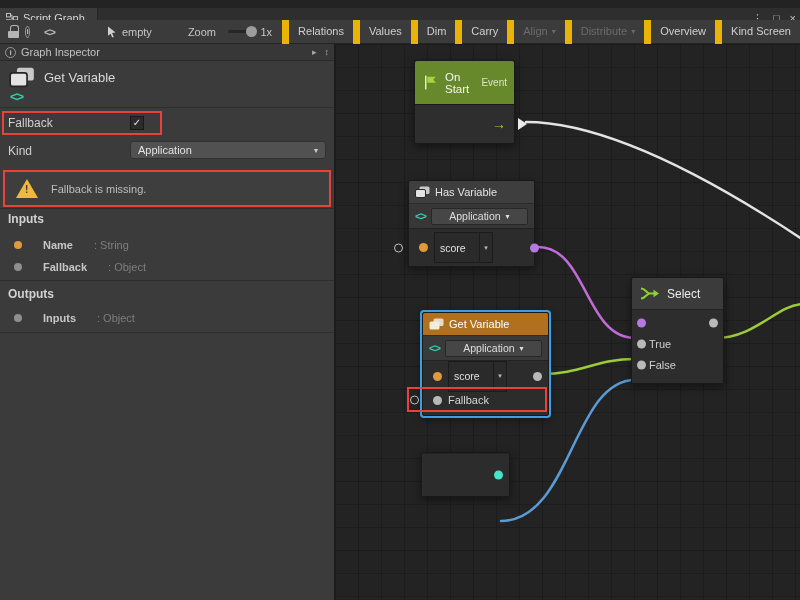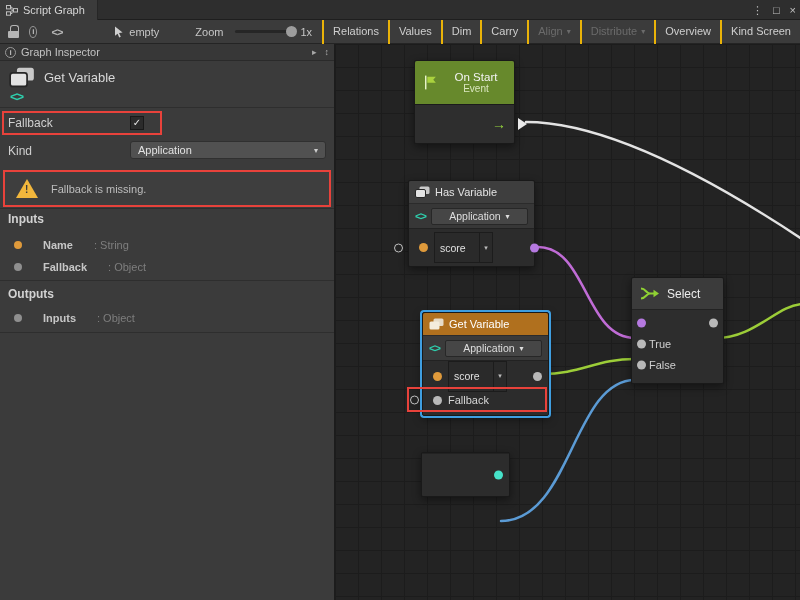--- a/index.html
+++ b/index.html
@@ -1,21 +1,21 @@
 <!DOCTYPE html>
 <html><head>
 <meta charset="utf-8">
 <style>
   * { box-sizing: border-box; margin: 0; padding: 0; }
   html,body { width:800px; height:600px; overflow:hidden; background:#232323;
     font-family:"Liberation Sans", sans-serif; font-size:11px; color:#c8c8c8;
     -webkit-font-smoothing:antialiased; position:relative; }
 
   
-  .titlebar { position:absolute; left:0; top:0; width:800px; height:20px;
+  .titlebar { position:absolute; left:0; top:8px; width:800px; height:20px;
     background:#2e2e2e; border-bottom:1px solid #1e1e1e; }
   .tab { position:absolute; left:0; top:0; height:20px; background:#3b3b3b;
     display:flex; align-items:center; gap:5px; padding:0 12px 0 6px;
     border-right:1px solid #262626; }
   .tab span { color:#d6d6d6; font-size:11px; }
   .win-controls { position:absolute; right:4px; top:0; height:20px;
     display:flex; align-items:center; gap:10px; color:#c2c2c2; }
   .win-controls span { cursor:default; font-size:11px; }
 
   
@@ -33,21 +33,21 @@
   .toolbar .ci { margin-right:14px; }
   .code-ic { color:#b9b9b9; font-weight:bold; letter-spacing:-1px; font-size:11px; }
   .toolbar .code-ic { margin-right:52px; }
   .pointer-wrap { margin-right:5px; display:flex; align-items:center; }
   .tb-label { color:#c6c6c6; margin-right:10px; }
   .zoom-track { position:relative; width:92px; height:3px; background:#262626;
     border-radius:2px; margin:0 6px 0 2px; }
   .zoom-knob { position:absolute; right:-3px; top:-4px; width:11px; height:11px;
     border-radius:50%; background:#9d9d9d; }
   .tb-group { margin-left:auto; display:flex; height:24px; }
-  .tb-btn { padding:0 9px; line-height:23px; border-left:2px solid #eab308;
+  .tb-btn { padding:0 9px; line-height:23px; border-left:7px solid #eab308;
     color:#cfcfcf; white-space:nowrap; display:flex; align-items:center; gap:4px; }
   .tb-btn.disabled { color:#6b6b6b; }
   .caret { font-size:8px; color:inherit; }
 
   
   .inspector { position:absolute; left:0; top:44px; width:335px; height:556px;
     background:#3b3b3b; border-right:1px solid #1c1c1c; }
   .insp-header { position:absolute; left:0; top:0; width:100%; height:17px;
     background:#373737; border-bottom:1px solid #2a2a2a; display:flex;
     align-items:center; gap:5px; padding:0 5px; color:#c2c2c2; }
@@ -113,21 +113,21 @@
       linear-gradient(90deg, #1c1c1c 1px, transparent 1px);
     background-size:23px 23px; overflow:hidden; }
   .wires { position:absolute; left:0; top:0; z-index:1; }
   .node { position:absolute; z-index:2; background:#2d2d2d; border:1px solid #191919;
     border-radius:2px; box-shadow:0 3px 9px rgba(0,0,0,.45); }
 
   
   .node-onstart { left:79px; top:16px; width:101px; }
   .os-header { height:43px; background:#67892c; display:flex; align-items:center;
     gap:6px; padding:0 7px; border-radius:2px 2px 0 0; }
-  .os-titles { display:flex; flex-direction:column; align-items:center; flex:1; }
+  .os-titles { display:flex; flex-direction:row; align-items:center; flex:1; }
   .os-title { font-size:11.5px; color:#f4f4f4; }
   .os-sub { font-size:10px; color:#dbe7c0; }
   .os-body { position:relative; height:39px; background:#2e2e2e;
     border-top:1px solid #1b1b1b; border-radius:0 0 2px 2px; }
   .os-arrow { position:absolute; right:8px; top:50%; transform:translateY(-50%);
     color:#98d83e; font-weight:bold; font-size:14px; }
   .os-port { position:absolute; right:-13px; top:50%; transform:translateY(-50%);
     width:0; height:0; border-top:6px solid transparent;
     border-bottom:6px solid transparent; border-left:9px solid #eaeaea; }
 

